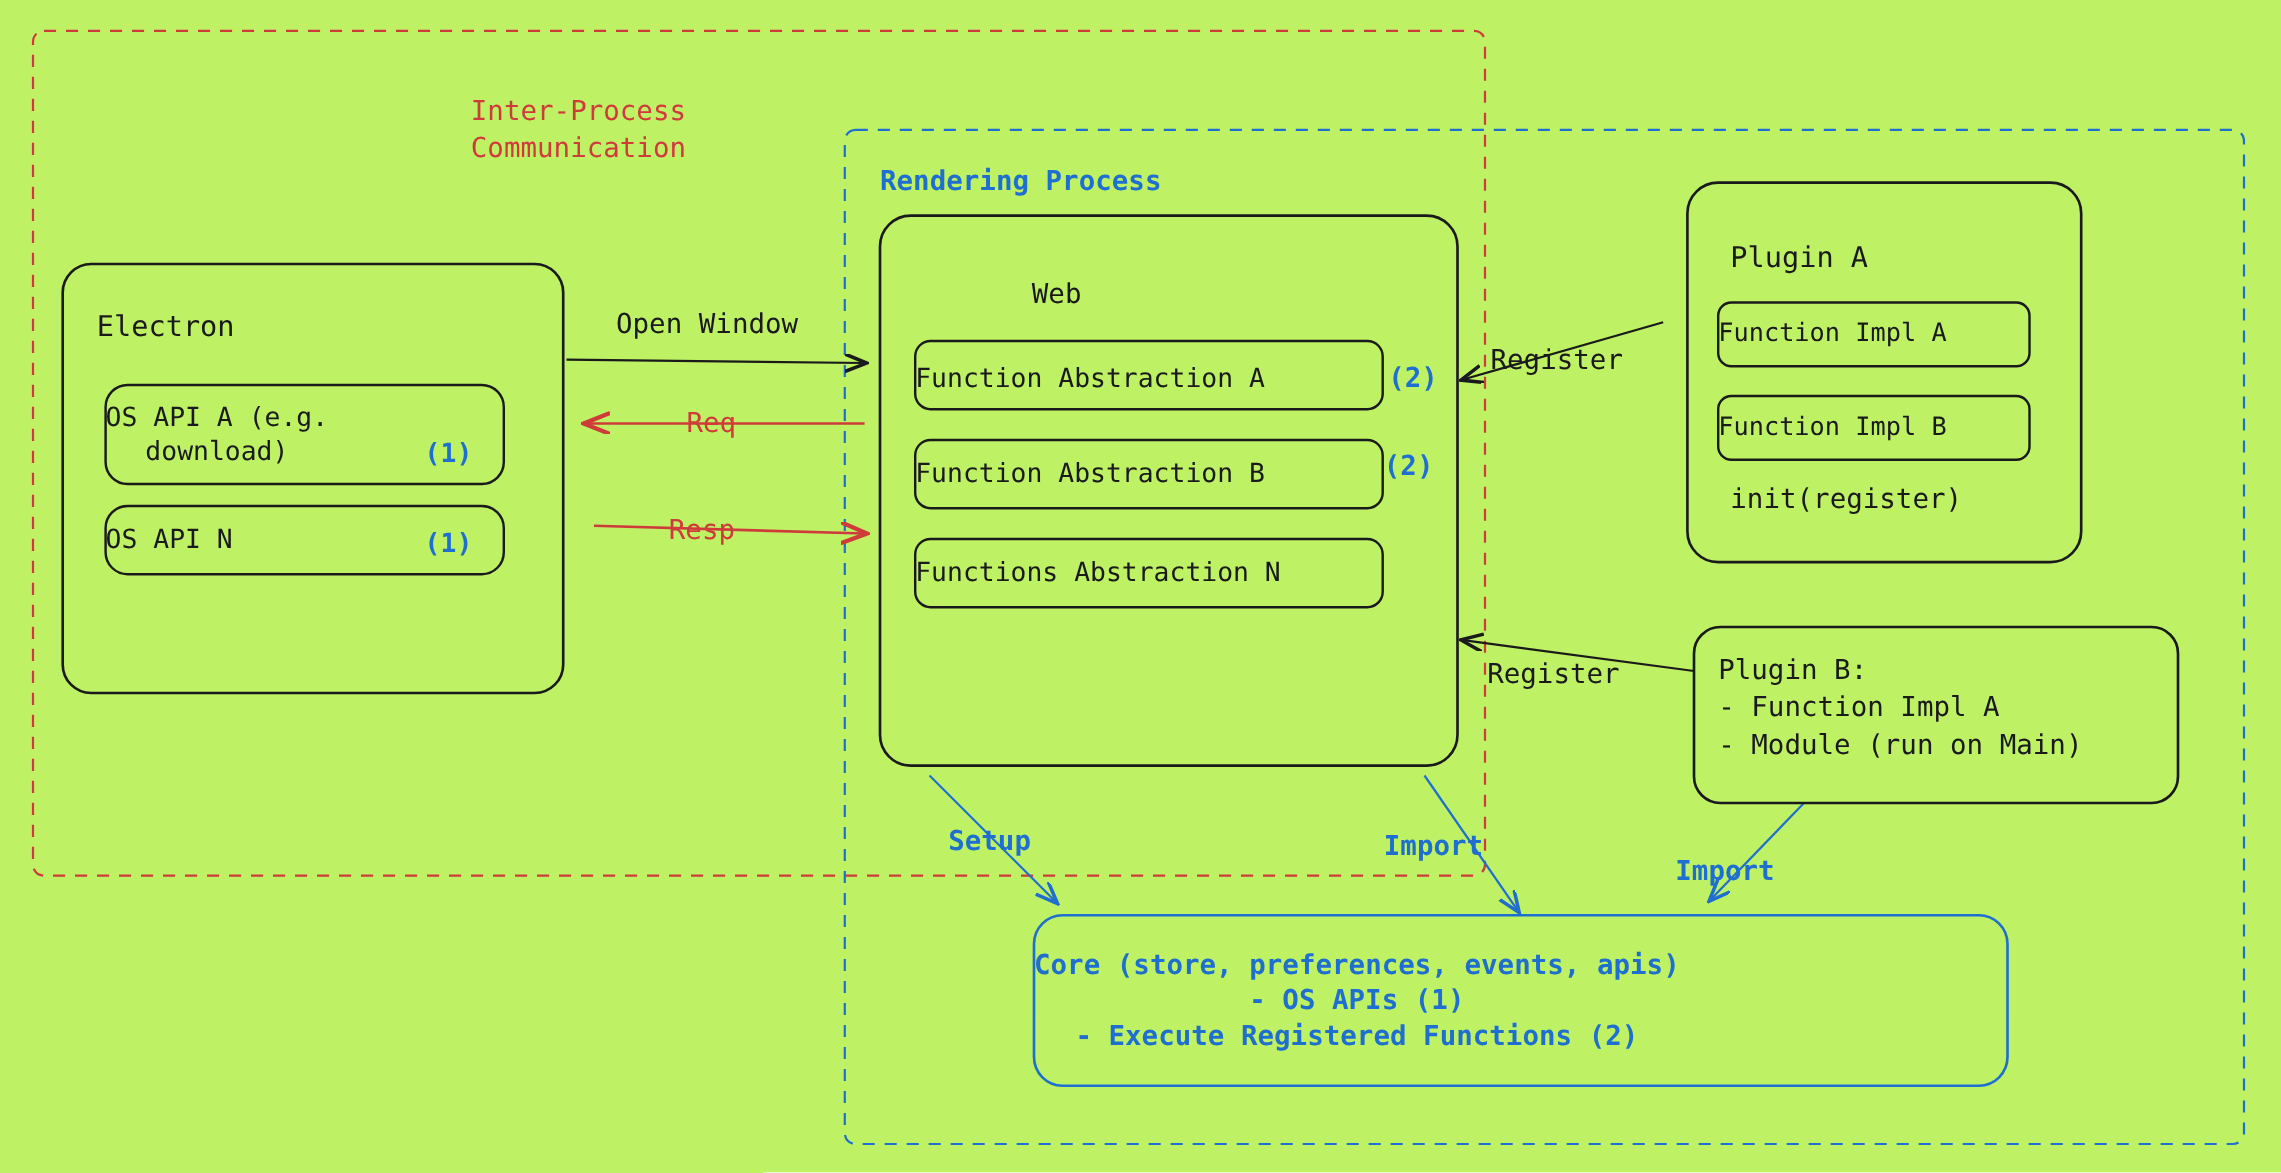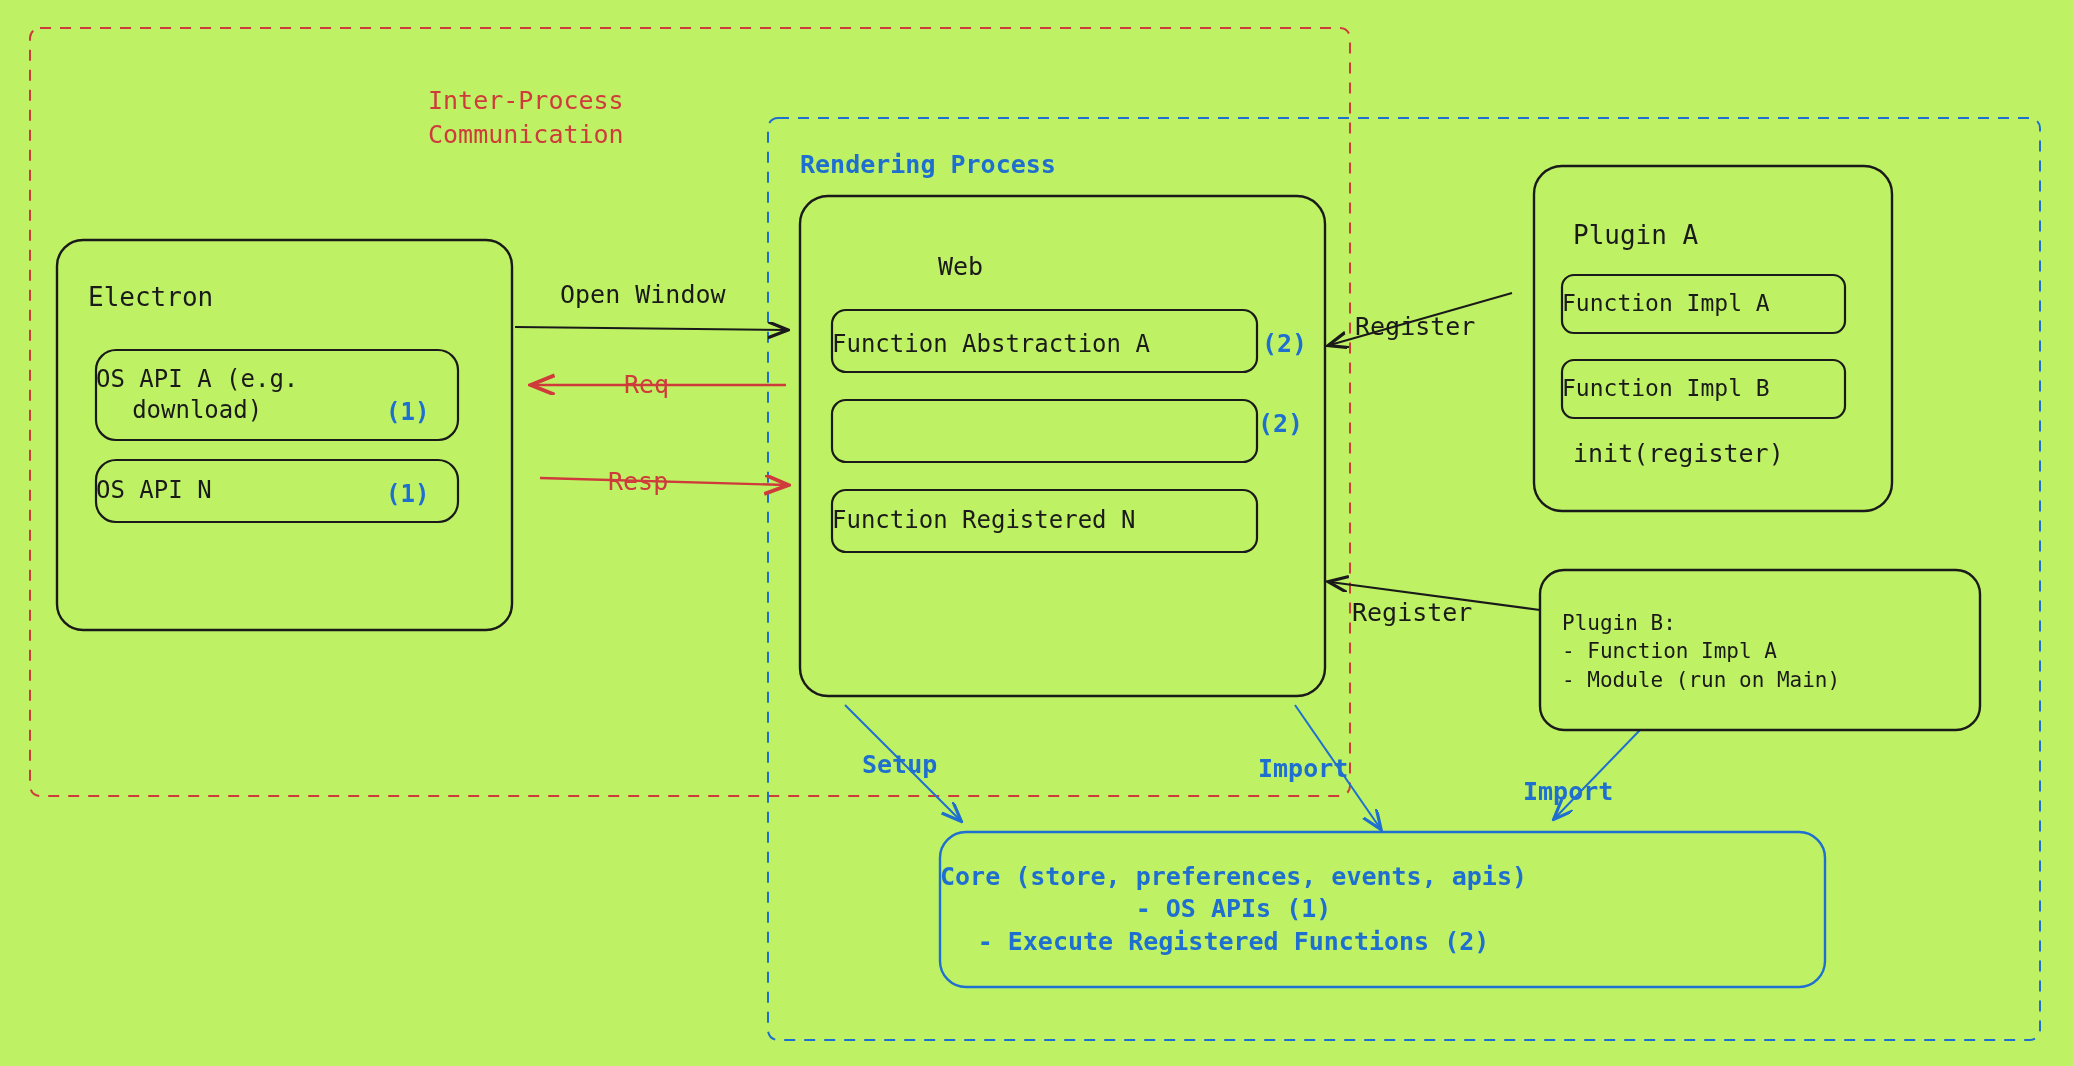--- a/index.html
+++ b/index.html
@@ -119,37 +119,40 @@
   </div>
   <div class="label blue" style="left:386px; top:478px; font-size:24px;">(1)</div>
 
   <div class="label black" style="left:938px; top:250px; font-size:25px;">Web</div>
 
   <div class="node black" style="left:832px; top:310px; width:425px; height:70px; font-size:24px;">
     <span>Function Abstraction A</span>
   </div>
   <div class="label blue" style="left:1262px; top:327px; font-size:25px;">(2)</div>
 
+  <div class="node black" style="left:832px; top:400px; width:425px; height:62px; font-size:24px;">
+    <span>Function Abstraction B</span>
+  </div>
   <div class="label blue" style="left:1258px; top:407px; font-size:25px;">(2)</div>
 
   <div class="node black" style="left:832px; top:490px; width:425px; height:62px; font-size:24px;">
-    <span>Function Registered N</span>
+    <span>Functions Abstraction N</span>
   </div>
 
 
   <div class="label black" style="left:1573px; top:218px; font-size:26px;">Plugin A</div>
   <div class="node black" style="left:1562px; top:275px; width:283px; height:58px; font-size:23px;">
     <span>Function Impl A</span>
   </div>
   <div class="node black" style="left:1562px; top:360px; width:283px; height:58px; font-size:23px;">
     <span>Function Impl B</span>
   </div>
   <div class="label black" style="left:1573px; top:437px; font-size:25px;">init(register)</div>
 
-  <div class="label black" style="left:1562px; top:592px; font-size:21px; white-space:pre;margin-top:17px;">Plugin B:
+  <div class="label black" style="left:1562px; top:592px; font-size:25px; white-space:pre;">Plugin B:
 - Function Impl A
 - Module (run on Main)</div>
 
   <div class="node blue bold" style="left:940px; top:832px; width:885px; height:155px; font-size:25px; white-space:pre;">
     <span>Core (store, preferences, events, apis)
 - OS APIs (1)
 - Execute Registered Functions (2)</span>
   </div>
 
   <div class="label black" style="left:560px; top:278px; font-size:25px;">Open Window</div>

